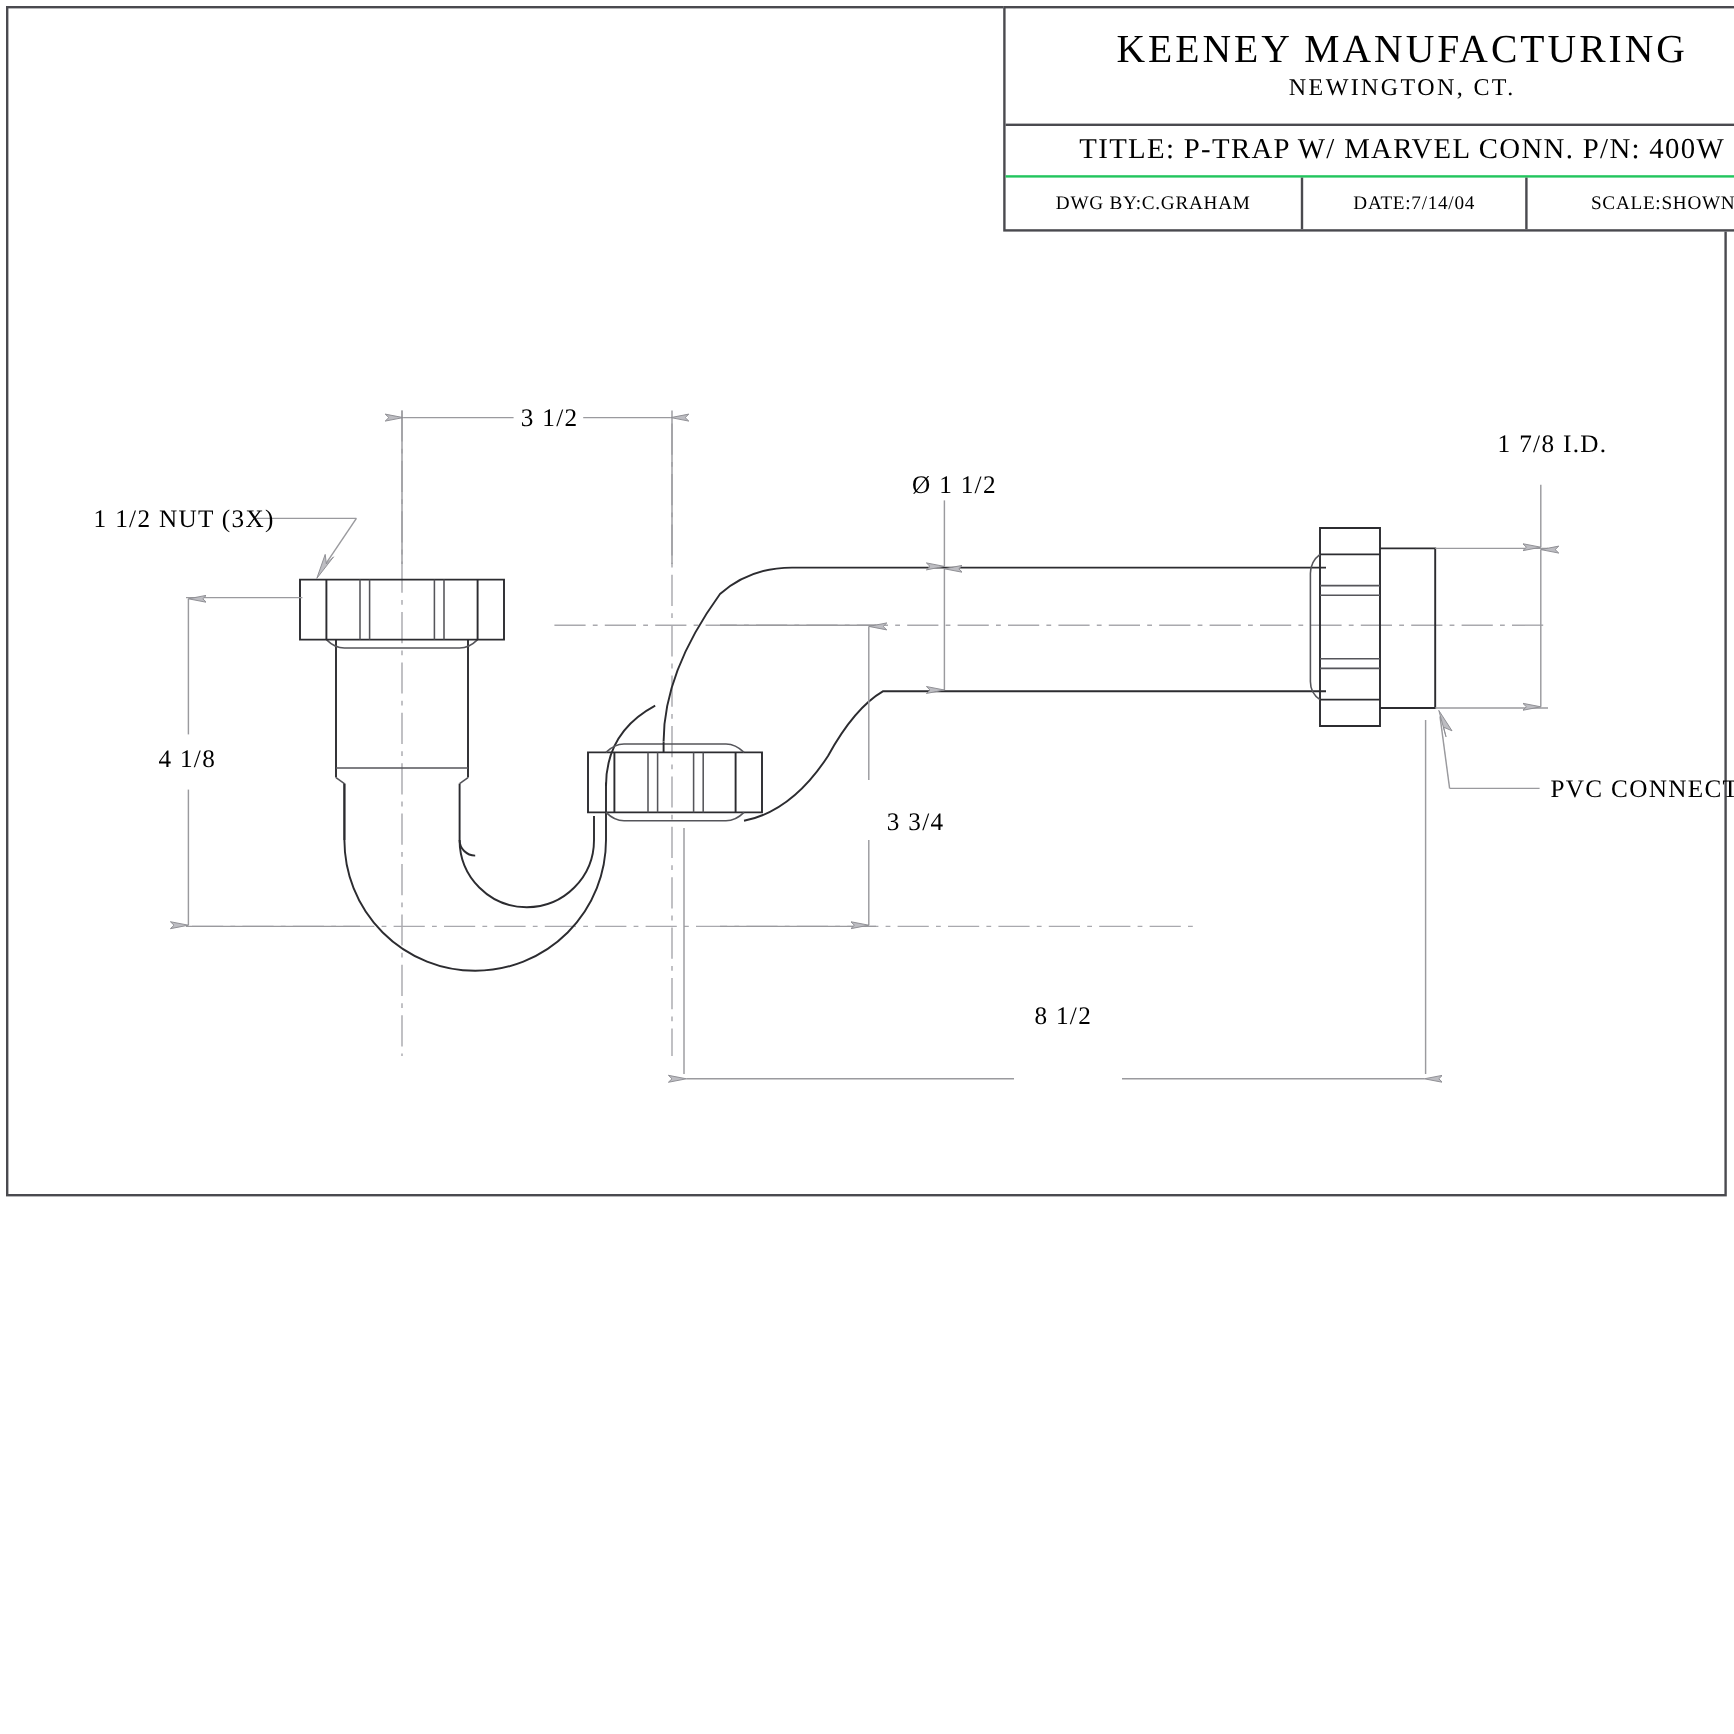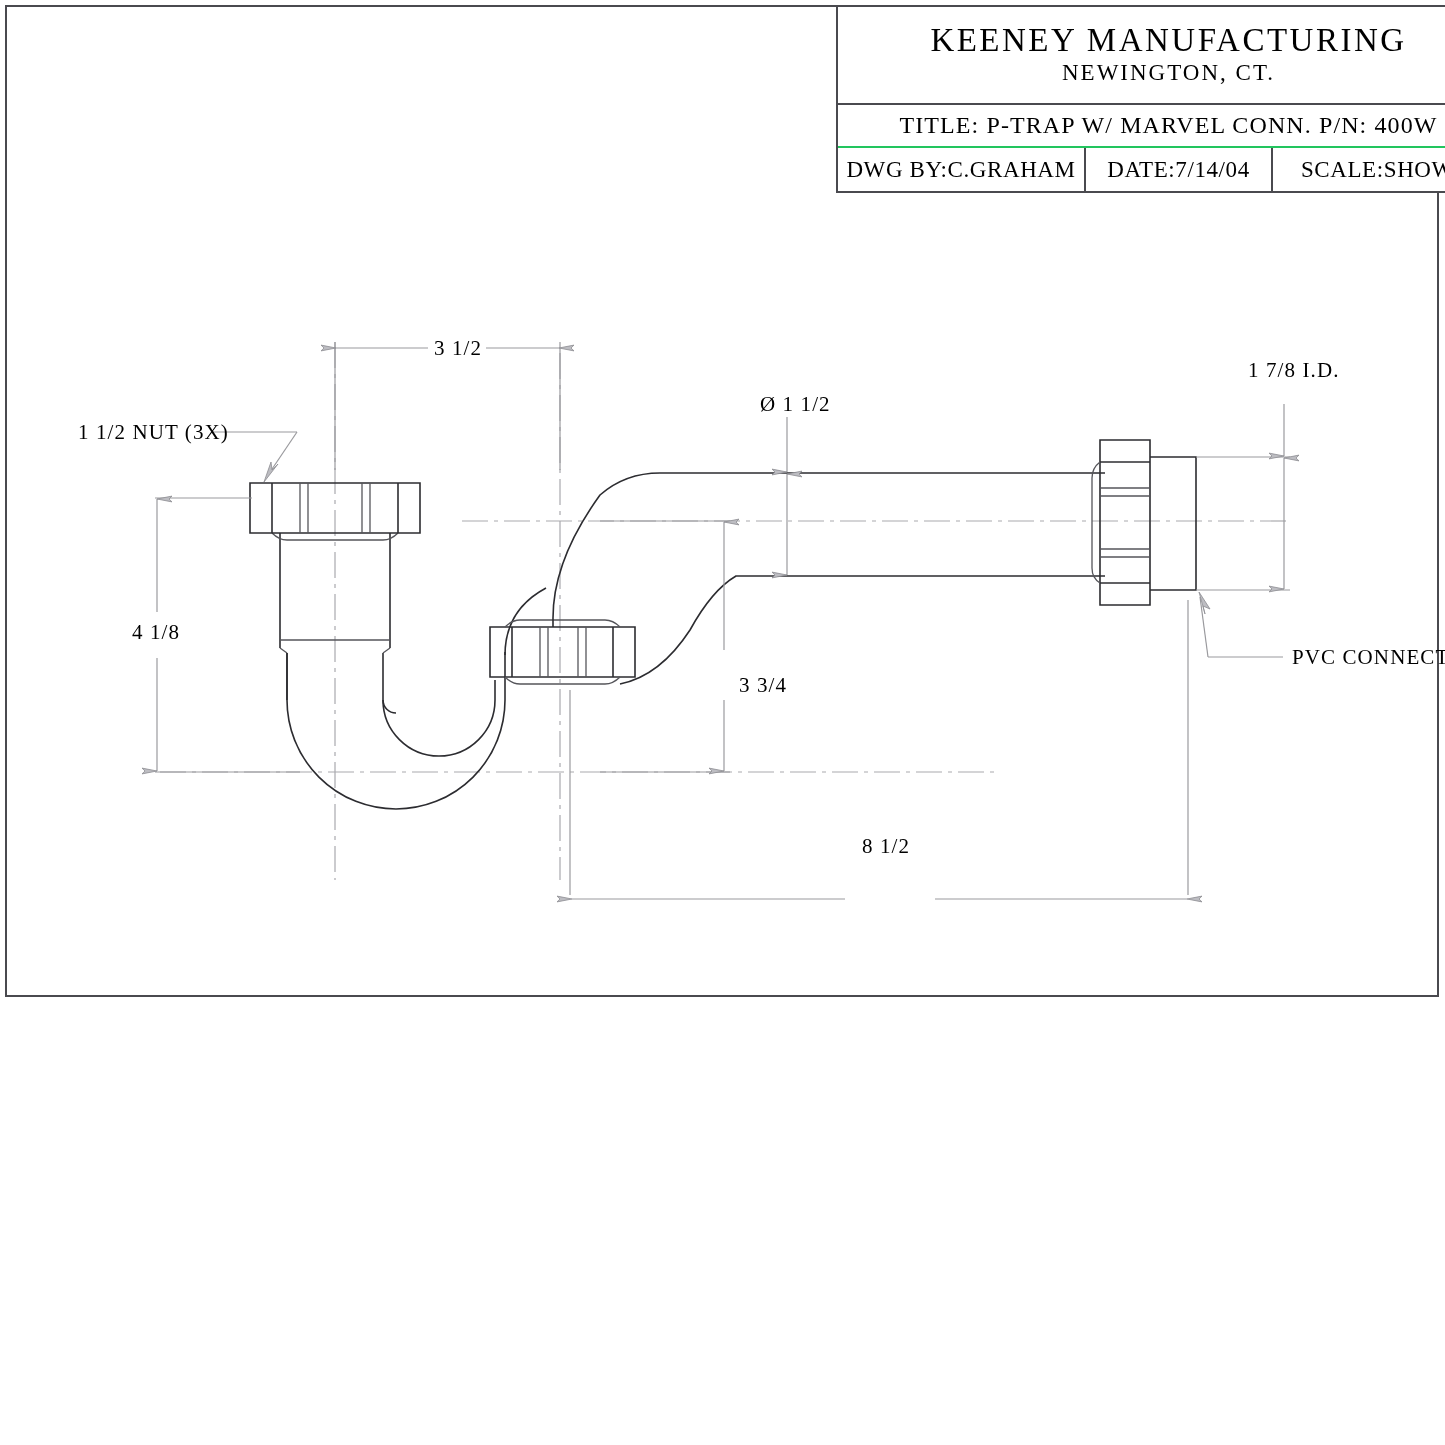--- a/index.html
+++ b/index.html
@@ -8,25 +8,25 @@
 
   .frame{position:absolute;left:5px;top:5px;width:1434px;height:992px;border:2px solid #4a4a4f;box-sizing:border-box;}
 
   
   .titleblock{position:absolute;left:836px;top:5px;width:665px;height:188px;
               border:2px solid #4a4a4f;box-sizing:border-box;background:#fff;}
   .tb-row{box-sizing:border-box;display:flex;}
   .tb-company{height:98px;flex-direction:column;justify-content:center;align-items:center;display:flex;
               border-bottom:2px solid #4a4a4f;}
   .tb-company .l1{font-size:33px;letter-spacing:2.5px;line-height:1.08;white-space:nowrap;}
-  .tb-company .l2{font-size:23px;letter-spacing:2px;line-height:1.2;white-space:nowrap;}
+  .tb-company .l2{font-size:20px;letter-spacing:2px;line-height:1.2;white-space:nowrap;}
   .tb-title{height:43px;display:flex;align-items:center;justify-content:center;
             border-bottom:2px solid #22c55e;font-size:24px;letter-spacing:1.1px;white-space:nowrap;}
   .tb-bottom{height:43px;display:flex;}
-  .tb-cell{display:flex;align-items:center;justify-content:center;font-size:23px;letter-spacing:0.6px;white-space:nowrap;}
+  .tb-cell{display:flex;align-items:center;justify-content:center;font-size:16px;letter-spacing:0.6px;white-space:nowrap;}
   .tb-c1{flex:0 0 246px;border-right:2px solid #4a4a4f;}
   .tb-c2{flex:0 0 185px;border-right:2px solid #4a4a4f;}
   .tb-c3{flex:1;}
 
   
   .notes{position:absolute;left:386px;top:64px;font-size:21px;letter-spacing:0.8px;line-height:1.33;}
   .notes div{white-space:nowrap;}
   .notes .ind{padding-left:62px;}
 
   

